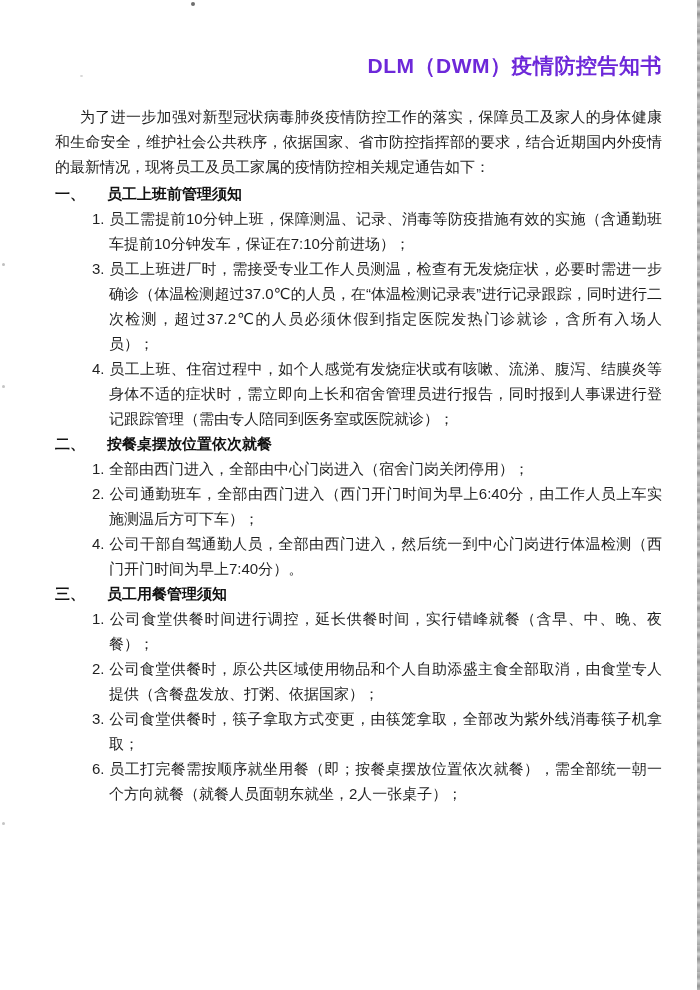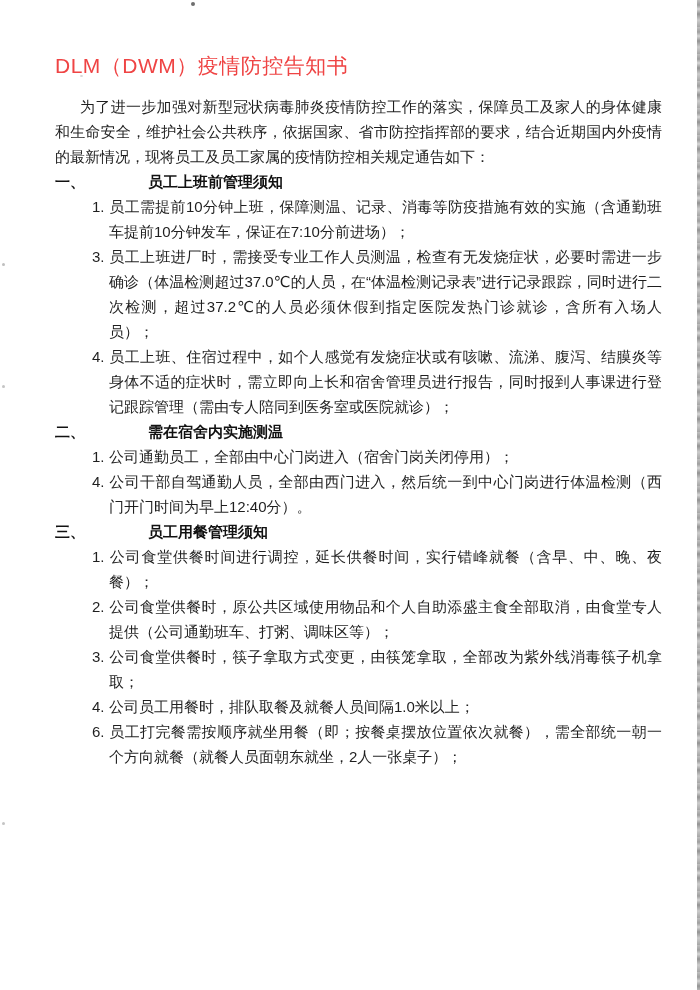--- a/index.html
+++ b/index.html
@@ -16,47 +16,48 @@
   .page {
     position: absolute;
     top: 0; left: 0;
     width: 700px;
     height: 990px;
     padding: 0 38px 0 55px;
     box-sizing: border-box;
   }
   .doc-title {
     margin: 52px 0 0 0;
-    text-align: left;
+    text-align: right;
     font-size: 21px;
     line-height: 28px;
-    font-weight: 400;
-    color: #ef4444;
+    font-weight: 700;
+    color: #6d28d9;
     letter-spacing: 0.5px;
   }
   .intro {
-    margin: 14px 0 0 0;
+    margin: 26px 0 0 0;
     font-size: 15px;
     line-height: 25px;
     text-indent: 25px;
     text-align: justify;
     color: #1f1f1f;
+    font-family: Liberation Mono, monospace;
   }
   .sec-heading {
     display: flex;
     font-size: 15px;
     line-height: 25px;
     font-weight: 700;
     color: #111111;
   }
   .sec-num {
     flex: none;
     width: 52px;
   }
-  .sec-title { flex: auto; margin-left: 41px; }
+  .sec-title { flex: auto; }
   .item {
     font-size: 15px;
     line-height: 25px;
     padding-left: 54px;
     text-indent: -17px;
     text-align: justify;
     color: #1f1f1f;
   }
   .item .num {
     display: inline-block;
@@ -100,32 +101,32 @@
   <div id="sections">
       <div class="sec-heading">
         <span class="sec-num">一、</span>
         <span class="sec-title">员工上班前管理须知</span>
       </div>
       <div class="item"><span class="num">1.</span><span class="itext">员工需提前10分钟上班，保障测温、记录、消毒等防疫措施有效的实施（含通勤班车提前10分钟发车，保证在7:10分前进场）；</span></div>
       <div class="item"><span class="num">3.</span><span class="itext">员工上班进厂时，需接受专业工作人员测温，检查有无发烧症状，必要时需进一步确诊（体温检测超过37.0℃的人员，在“体温检测记录表”进行记录跟踪，同时进行二次检测，超过37.2℃的人员必须休假到指定医院发热门诊就诊，含所有入场人员）；</span></div>
       <div class="item"><span class="num">4.</span><span class="itext">员工上班、住宿过程中，如个人感觉有发烧症状或有咳嗽、流涕、腹泻、结膜炎等身体不适的症状时，需立即向上长和宿舍管理员进行报告，同时报到人事课进行登记跟踪管理（需由专人陪同到医务室或医院就诊）；</span></div>
       <div class="sec-heading">
         <span class="sec-num">二、</span>
-        <span class="sec-title">需在宿舍内实施测温</span>
+        <span class="sec-title">按餐桌摆放位置依次就餐</span>
       </div>
-      <div class="item"><span class="num">1.</span><span class="itext">公司通勤员工，全部由中心门岗进入（宿舍门岗关闭停用）；</span></div>
-      <div class="item"><span class="num">4.</span><span class="itext">公司干部自驾通勤人员，全部由西门进入，然后统一到中心门岗进行体温检测（西门开门时间为早上12:40分）。</span></div>
+      <div class="item"><span class="num">1.</span><span class="itext">全部由西门进入，全部由中心门岗进入（宿舍门岗关闭停用）；</span></div>
+      <div class="item"><span class="num">2.</span><span class="itext">公司通勤班车，全部由西门进入（西门开门时间为早上6:40分，由工作人员上车实施测温后方可下车）；</span></div>
+      <div class="item"><span class="num">4.</span><span class="itext">公司干部自驾通勤人员，全部由西门进入，然后统一到中心门岗进行体温检测（西门开门时间为早上7:40分）。</span></div>
       <div class="sec-heading">
         <span class="sec-num">三、</span>
         <span class="sec-title">员工用餐管理须知</span>
       </div>
       <div class="item"><span class="num">1.</span><span class="itext">公司食堂供餐时间进行调控，延长供餐时间，实行错峰就餐（含早、中、晚、夜餐）；</span></div>
-      <div class="item"><span class="num">2.</span><span class="itext">公司食堂供餐时，原公共区域使用物品和个人自助添盛主食全部取消，由食堂专人提供（公司通勤班车、打粥、调味区等）；</span></div>
+      <div class="item"><span class="num">2.</span><span class="itext">公司食堂供餐时，原公共区域使用物品和个人自助添盛主食全部取消，由食堂专人提供（含餐盘发放、打粥、依据国家）；</span></div>
       <div class="item"><span class="num">3.</span><span class="itext">公司食堂供餐时，筷子拿取方式变更，由筷笼拿取，全部改为紫外线消毒筷子机拿取；</span></div>
-      <div class="item"><span class="num">4.</span><span class="itext">公司员工用餐时，排队取餐及就餐人员间隔1.0米以上；</span></div>
       <div class="item"><span class="num">6.</span><span class="itext">员工打完餐需按顺序就坐用餐（即；按餐桌摆放位置依次就餐），需全部统一朝一个方向就餐（就餐人员面朝东就坐，2人一张桌子）；</span></div>
     </div>
 </div>
 
 <div class="scan-edge"></div>
 <div class="speck s1"></div>
 <div class="speck s2"></div>
 <div class="speck s3"></div>
 <div class="speck s4"></div>
 <div class="speck s5"></div>

